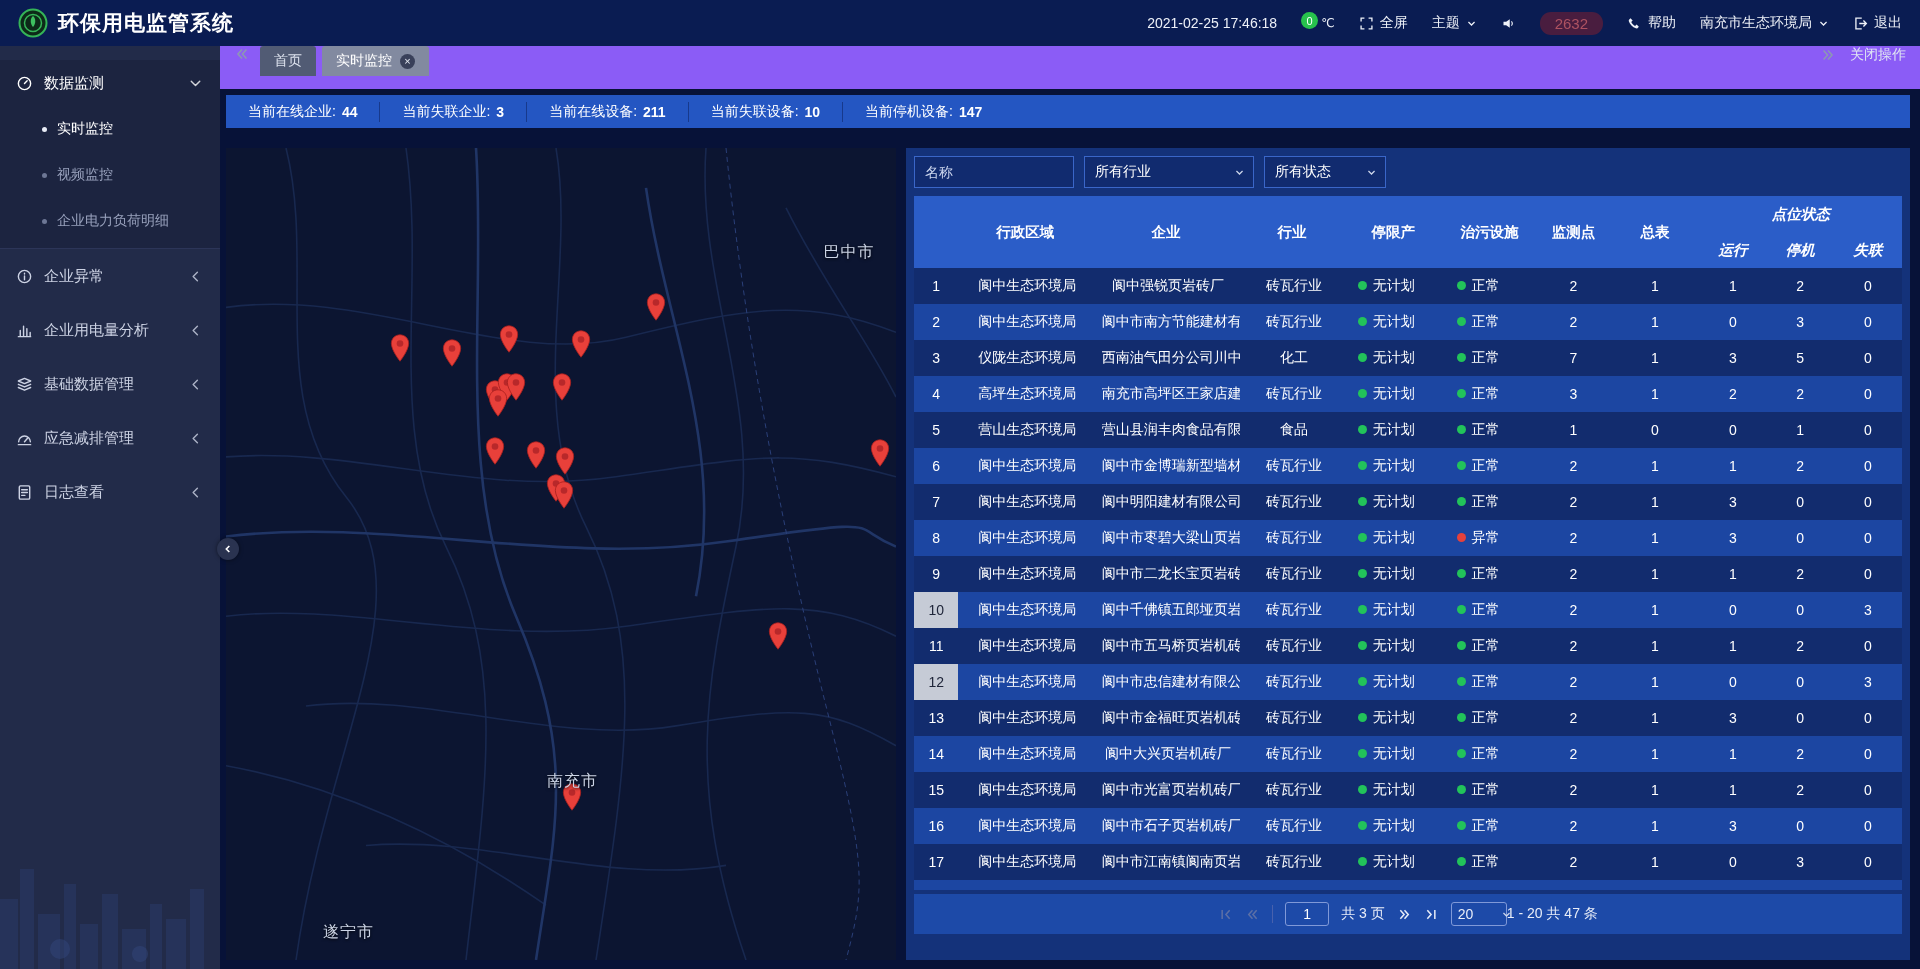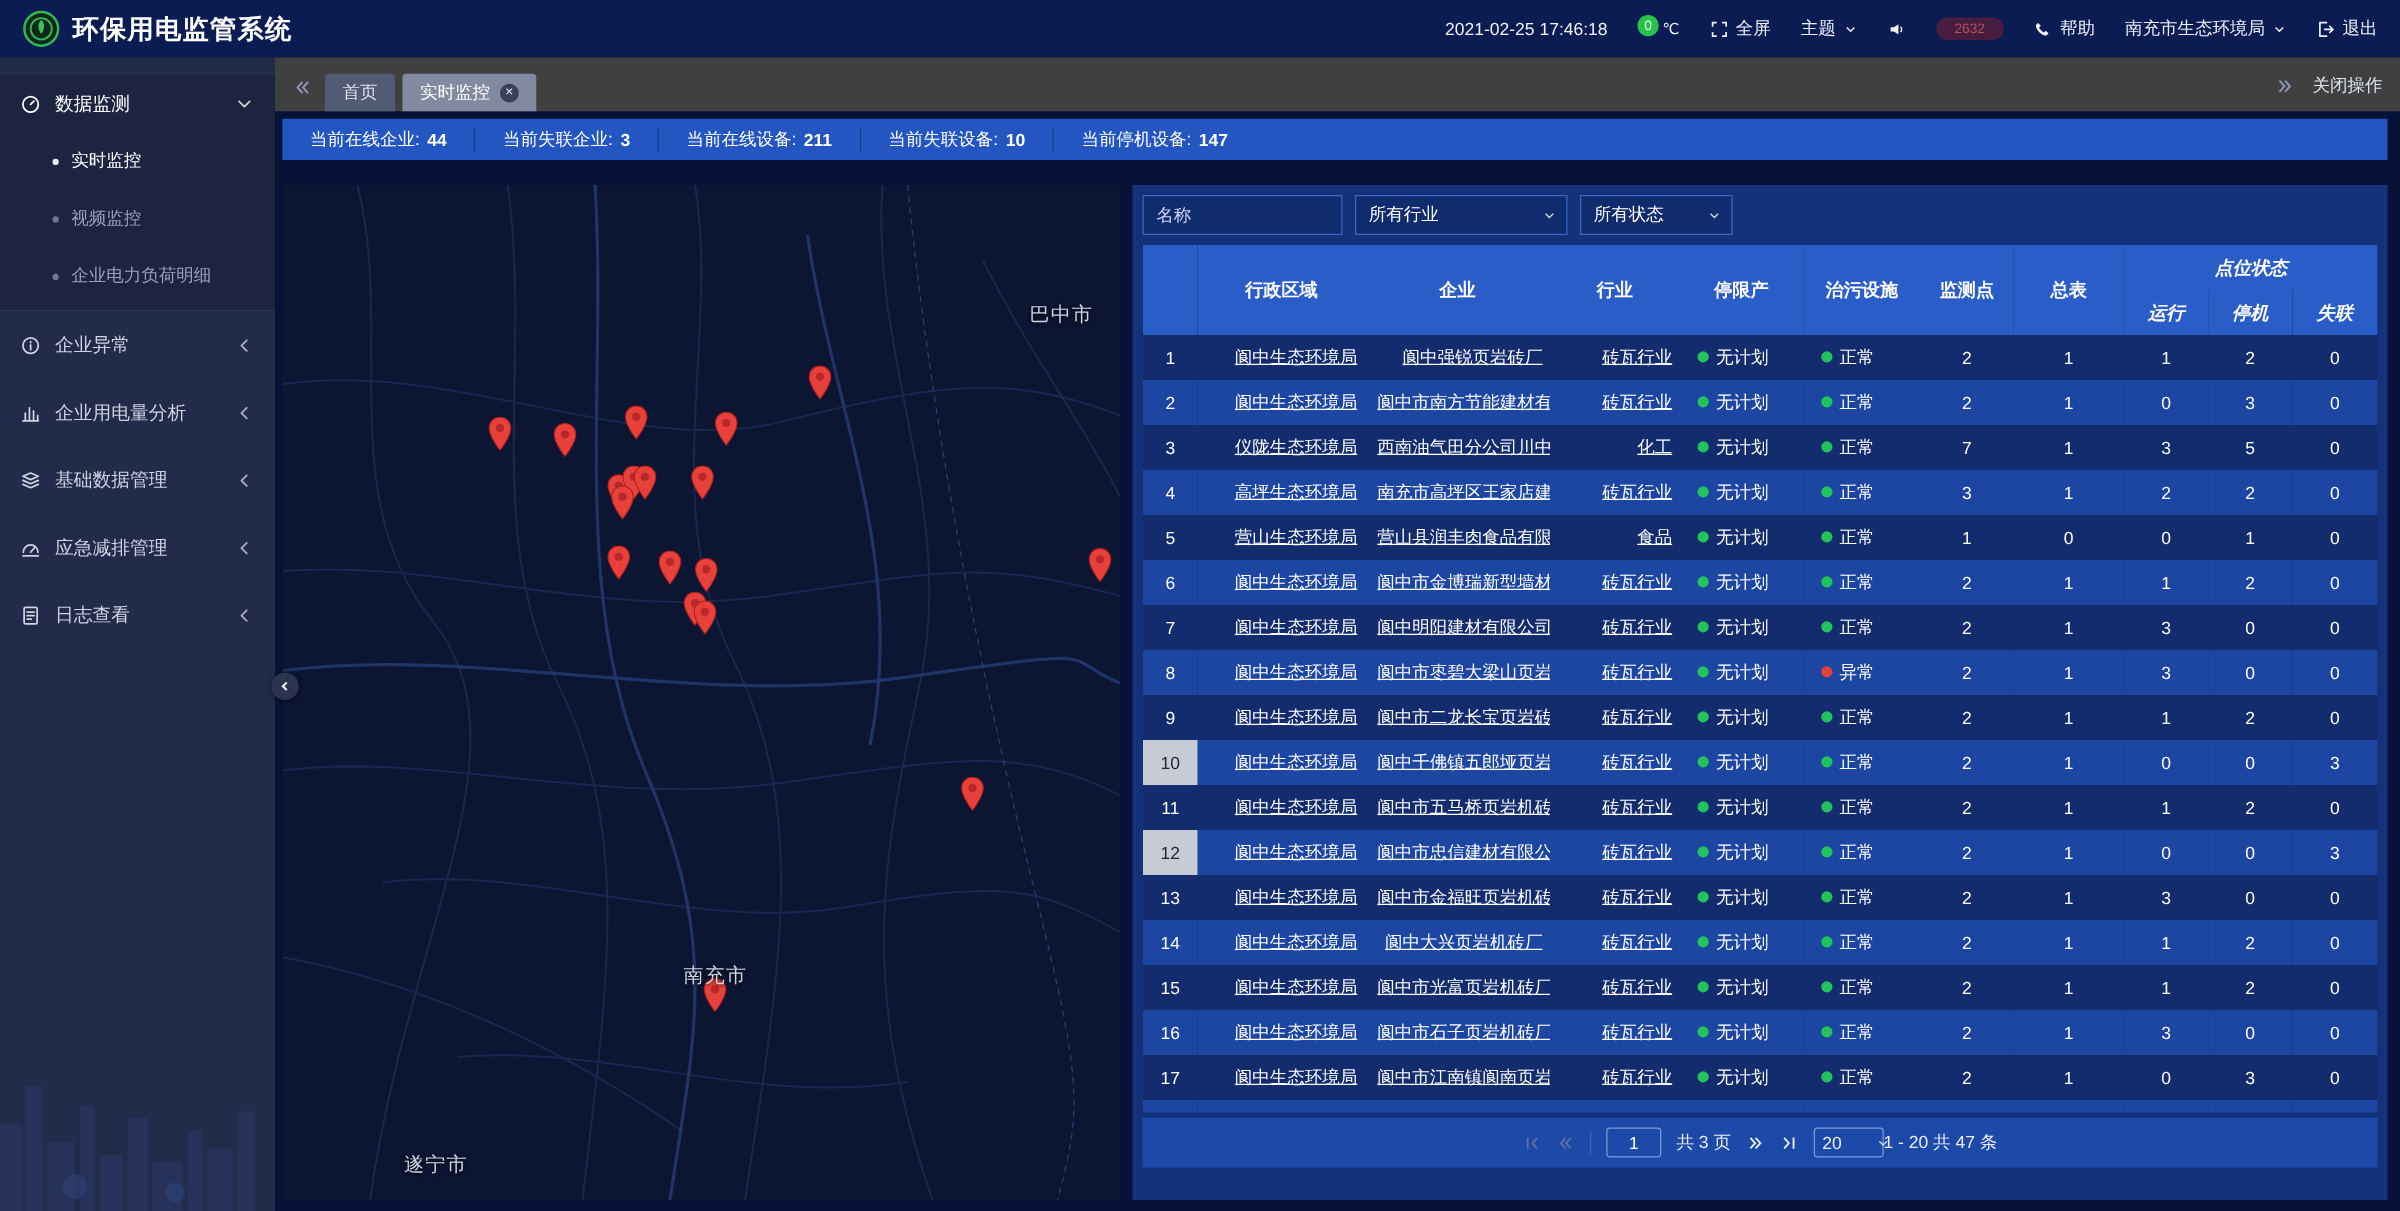--- a/index.html
+++ b/index.html
@@ -13,42 +13,42 @@
   .logo{width:30px;height:30px;flex:none;}
   .app-title{font-size:21px;font-weight:bold;margin-left:10px;letter-spacing:1px;}
   .topbar-right{margin-left:auto;display:flex;align-items:center;gap:24px;font-size:14px;color:#eef1f8;}
   .tb-item{display:flex;align-items:center;gap:6px;cursor:pointer;}
   .tb-icn{width:15px;height:15px;flex:none;}
   .caret-icn{width:11px;height:11px;flex:none;}
   .temp{display:flex;align-items:flex-start;gap:3px;}
   .temp-badge{width:17px;height:17px;border-radius:50%;background:#27c24c;color:#fff;font-size:11px;
     display:flex;align-items:center;justify-content:center;margin-top:-4px;}
   .temp-unit{font-size:12px;}
-  .badge-pill{padding:3px 15px;border-radius:11px;background:rgba(150,30,40,.45);color:rgba(255,125,125,.55);font-size:11px;}
+  .badge-pill{padding:3px 15px;border-radius:11px;background:rgba(150,30,40,.45);color:rgba(255,125,125,.55);font-size:15px;}
 
   
   .body-row{flex:1;display:flex;min-height:0;}
   .sidebar{width:220px;background:#222b49;position:relative;flex:none;overflow:hidden;color:#aeb6cd;padding-top:14px;}
   .icn{width:17px;height:17px;flex:none;}
   .side-group-header{height:46px;display:flex;align-items:center;padding:0 16px;font-size:15px;color:#cdd3e4;cursor:pointer;gap:11px;}
   .side-group:not(.expanded) .side-group-header{height:54px;}
   .side-group.expanded{background:#1c2440;padding-bottom:4px;border-bottom:1px solid #2c3558;}
   .side-group.expanded .side-group-header{color:#fff;justify-content:space-between;}
   .sg-label{flex:1;}
   .sg-chev{opacity:.8;}
   .side-item{height:46px;display:flex;align-items:center;padding-left:42px;font-size:14px;color:#98a1bc;cursor:pointer;gap:10px;}
   .side-item.active{color:#fff;}
   .bullet{width:5px;height:5px;border-radius:50%;background:#6d7795;flex:none;}
   .side-item.active .bullet{background:#e8ecf6;}
   .skyline{position:absolute;left:0;bottom:0;width:100%;height:140px;pointer-events:none;}
 
   .content{flex:1;display:flex;flex-direction:column;min-width:0;}
 
   
-  .tabbar{height:43px;background:#404040;display:flex;align-items:flex-end;padding:0 14px;flex:none;}
+  .tabbar{height:43px;background:#8b5cf6;display:flex;align-items:flex-start;padding:0 14px;flex:none;}
   .tab-arrow{color:#8d97b3;display:flex;align-items:center;padding:0 4px 11px 0;cursor:pointer;}
   .tab{height:30px;padding:0 14px;display:flex;align-items:center;gap:8px;border-radius:3px 3px 0 0;
     font-size:14px;margin-left:6px;cursor:pointer;background:#515b74;color:#dde2ee;}
   .tab.active{background:#828aa0;color:#fff;}
   .tab-close{width:15px;height:15px;border-radius:50%;background:#39405a;color:#e8ecf5;font-size:11px;
     line-height:15px;text-align:center;flex:none;cursor:pointer;}
   .tab-ops{margin-left:auto;display:flex;align-items:center;gap:14px;color:#dfe5f2;font-size:14px;padding-bottom:11px;}
 
   
   .stats-bar{height:33px;background:#2456c2;margin:6px 10px 0 6px;display:flex;align-items:center;color:#fff;font-size:14px;flex:none;}
@@ -80,21 +80,21 @@
   table{width:100%;border-collapse:collapse;table-layout:fixed;}
   thead th{background:#2b5dc8;color:#fff;font-size:14.5px;height:36px;font-weight:bold;text-align:center;padding:0 4px;
     white-space:nowrap;overflow:hidden;}
   .th-group,.th-sub{font-style:italic;}
   tbody td{height:36px;color:#fff;font-size:14px;padding:0 6px;overflow:hidden;white-space:nowrap;}
   tbody tr{cursor:pointer;}
   tbody tr.odd{background:#122c6e;}
   tbody tr.even{background:#1c46a2;}
   .td-idx{text-align:center;}
   .idx-hl{background:#c6cbd6;color:#20263a;}
-  .td-left{text-align:right;padding-left:10px;text-decoration:underline;}
+  .td-left{text-align:center;padding-left:10px;}
   .td-num{text-align:center;}
   .td-status{text-align:left;padding-left:14px;}
   .dot{display:inline-block;width:9px;height:9px;border-radius:50%;margin-right:6px;vertical-align:middle;position:relative;top:-1px;}
   .dot-green{background:#22c35a;}
   .dot-red{background:#e5413c;}
 
   
   .pagination{height:40px;background:#1d4aa8;flex:none;margin-top:4px;display:flex;align-items:center;
     position:relative;color:#e8edf8;font-size:14px;justify-content:center;}
   .pg-controls{display:flex;align-items:center;gap:12px;}

